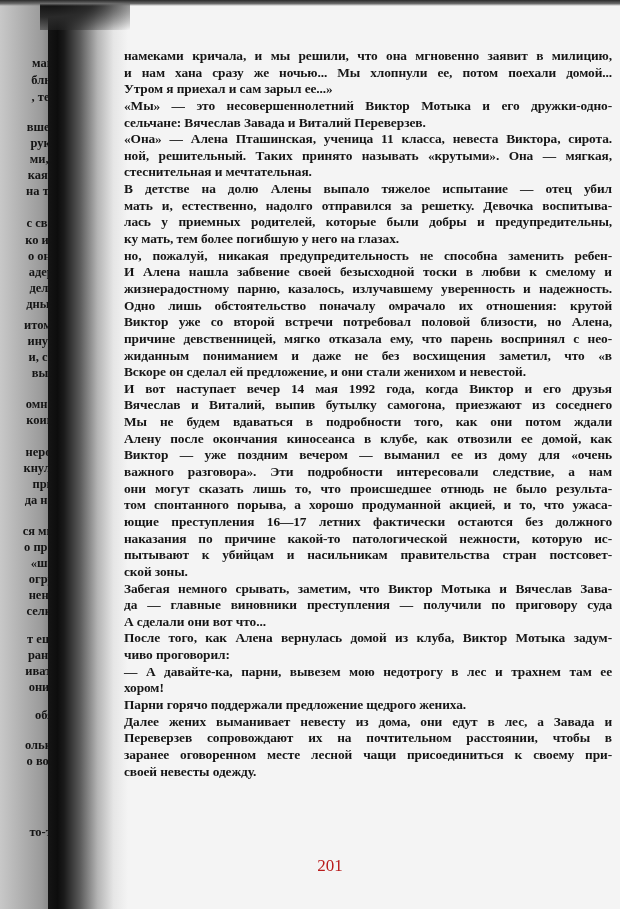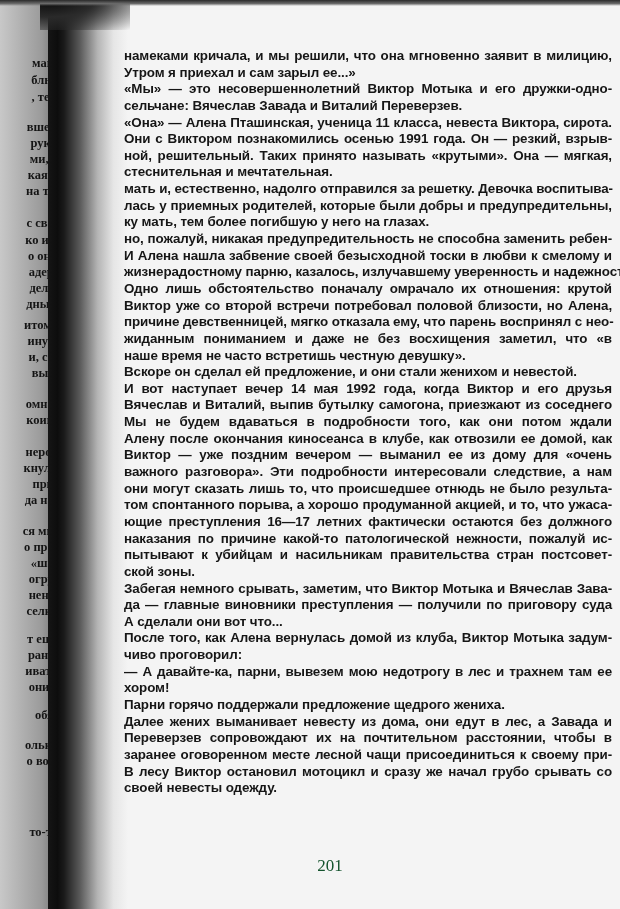--- a/index.html
+++ b/index.html
@@ -30,26 +30,26 @@
     position:absolute; left:40px; top:0; width:90px; height:30px;
     background:radial-gradient(ellipse at 10% 0%, #0a0a0a 0%, #2a2a2a 40%, rgba(244,244,244,0) 100%);
   }
   .page {
     position:absolute; left:124px; top:48px; width:488px;
   }
   .line {
     height:16.65px; line-height:16.65px; font-size:13.4px; color:#161616;
     white-space:nowrap; font-weight:bold; letter-spacing:-0.1px;
     text-align:justify; text-align-last:justify;
-    font-family:Liberation Sans, sans-serif;
+    font-family:Liberation Serif, serif;
   }
   .line.last { text-align-last:left; }
   .page-number {
     position:absolute; left:300px; top:856px; width:60px; text-align:center;
-    font-family:"Liberation Serif", serif; font-size:17px; color:#14532d;
+    font-family:"Liberation Serif", serif; font-size:17px; color:#b91c1c;
   }
 </style>
 </head>
 <body>
 
 <div class="left-page" id="left-page">
     <div class="frag" style="top: 56px;">май-</div>
     <div class="frag" style="top: 73px;">блю-</div>
     <div class="frag" style="top: 90px;">, тем</div>
     <div class="frag" style="top: 120px;">вшем</div>
@@ -88,59 +88,58 @@
     <div class="frag" style="top: 754px;">о воз-</div>
     <div class="frag" style="top: 770px;">х.</div>
     <div class="frag" style="top: 825px;">то-то</div>
   </div>
 <div class="gutter"></div>
 <div class="gutter-top"></div>
 <div class="top-edge"></div>
 
 <div class="page" id="page-body">
     <div class="line">намеками кричала, и мы решили, что она мгновенно заявит в милицию,</div>
+    <div class="line">и нам хана сразу же ночью... Мы хлопнули ее, потом поехали домой...</div>
     <div class="line last">Утром я приехал и сам зарыл ее...»</div>
     <div class="line">«Мы» — это несовершеннолетний Виктор Мотыка и его дружки-одно-</div>
     <div class="line last">сельчане: Вячеслав Завада и Виталий Переверзев.</div>
     <div class="line">«Она» — Алена Пташинская, ученица 11 класса, невеста Виктора, сирота.</div>
-    <div class="line">Они с Виктором познакомились осенью 1991 года. Он — резкий, взрыв-</div>
     <div class="line">ной, решительный. Таких принято называть «крутыми». Она — мягкая,</div>
     <div class="line last">стеснительная и мечтательная.</div>
+    <div class="line">В детстве на долю Алены выпало тяжелое испытание — отец убил</div>
     <div class="line">мать и, естественно, надолго отправился за решетку. Девочка воспитыва-</div>
     <div class="line">лась у приемных родителей, которые были добры и предупредительны,</div>
     <div class="line last">ку мать, тем более погибшую у него на глазах.</div>
     <div class="line">но, пожалуй, никакая предупредительность не способна заменить ребен-</div>
     <div class="line">И Алена нашла забвение своей безысходной тоски в любви к смелому и</div>
     <div class="line">жизнерадостному парню, казалось, излучавшему уверенность и надежность.</div>
     <div class="line">Одно лишь обстоятельство поначалу омрачало их отношения: крутой</div>
     <div class="line">Виктор уже со второй встречи потребовал половой близости, но Алена,</div>
     <div class="line">причине девственницей, мягко отказала ему, что парень воспринял с нео-</div>
     <div class="line">жиданным пониманием и даже не без восхищения заметил, что «в</div>
-    <div class="line last">наше время не часто встретишь честную девушку».</div>
     <div class="line last">Вскоре он сделал ей предложение, и они стали женихом и невестой.</div>
     <div class="line">И вот наступает вечер 14 мая 1992 года, когда Виктор и его друзья</div>
     <div class="line">Вячеслав и Виталий, выпив бутылку самогона, приезжают из соседнего</div>
     <div class="line">Мы не будем вдаваться в подробности того, как они потом ждали</div>
     <div class="line">Алену после окончания киносеанса в клубе, как отвозили ее домой, как</div>
     <div class="line">Виктор — уже поздним вечером — выманил ее из дому для «очень</div>
     <div class="line">важного разговора». Эти подробности интересовали следствие, а нам</div>
     <div class="line">они могут сказать лишь то, что происшедшее отнюдь не было результа-</div>
     <div class="line">том спонтанного порыва, а хорошо продуманной акцией, и то, что ужаса-</div>
     <div class="line">ющие преступления 16—17 летних фактически остаются без должного</div>
-    <div class="line">наказания по причине какой-то патологической нежности, пожалуй ис-</div>
+    <div class="line">наказания по причине какой-то патологической нежности, которую ис-</div>
     <div class="line">пытывают к убийцам и насильникам правительства стран постсовет-</div>
     <div class="line last">ской зоны.</div>
     <div class="line">Забегая немного срывать, заметим, что Виктор Мотыка и Вячеслав Зава-</div>
     <div class="line">да — главные виновники преступления — получили по приговору суда</div>
     <div class="line last">А сделали они вот что...</div>
     <div class="line">После того, как Алена вернулась домой из клуба, Виктор Мотыка задум-</div>
     <div class="line last">чиво проговорил:</div>
     <div class="line">— А давайте-ка, парни, вывезем мою недотрогу в лес и трахнем там ее</div>
     <div class="line last">хором!</div>
     <div class="line last">Парни горячо поддержали предложение щедрого жениха.</div>
     <div class="line">Далее жених выманивает невесту из дома, они едут в лес, а Завада и</div>
     <div class="line">Переверзев сопровождают их на почтительном расстоянии, чтобы в</div>
     <div class="line">заранее оговоренном месте лесной чащи присоединиться к своему при-</div>
-    <div class="line">В лесу Виктор остановил мотоцикл и сразу же начал грубо срывать со</div>
     <div class="line last">своей невесты одежду.</div>
   </div>
 
 <div class="page-number">201</div>
 
 </body></html>

